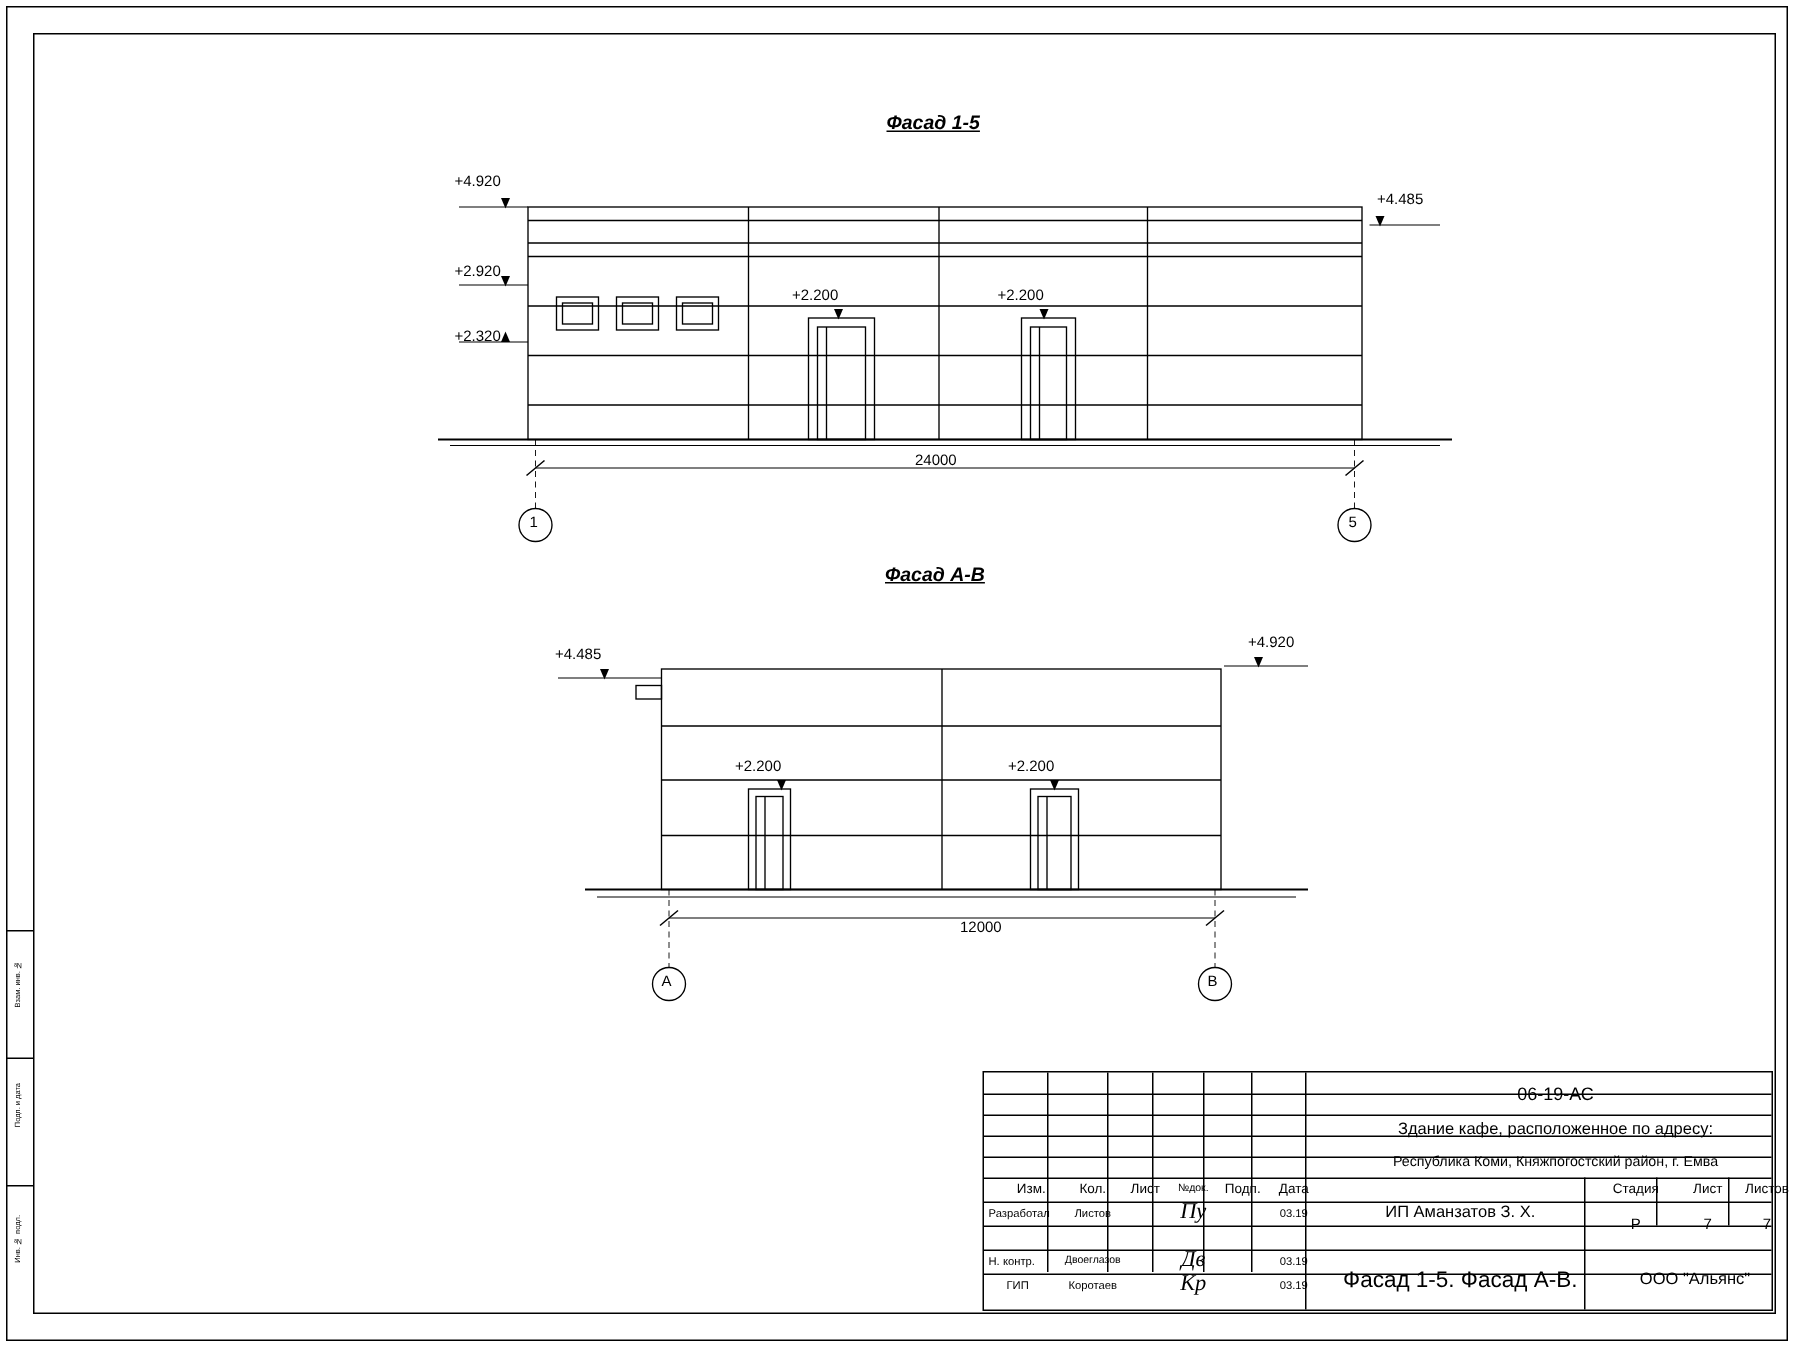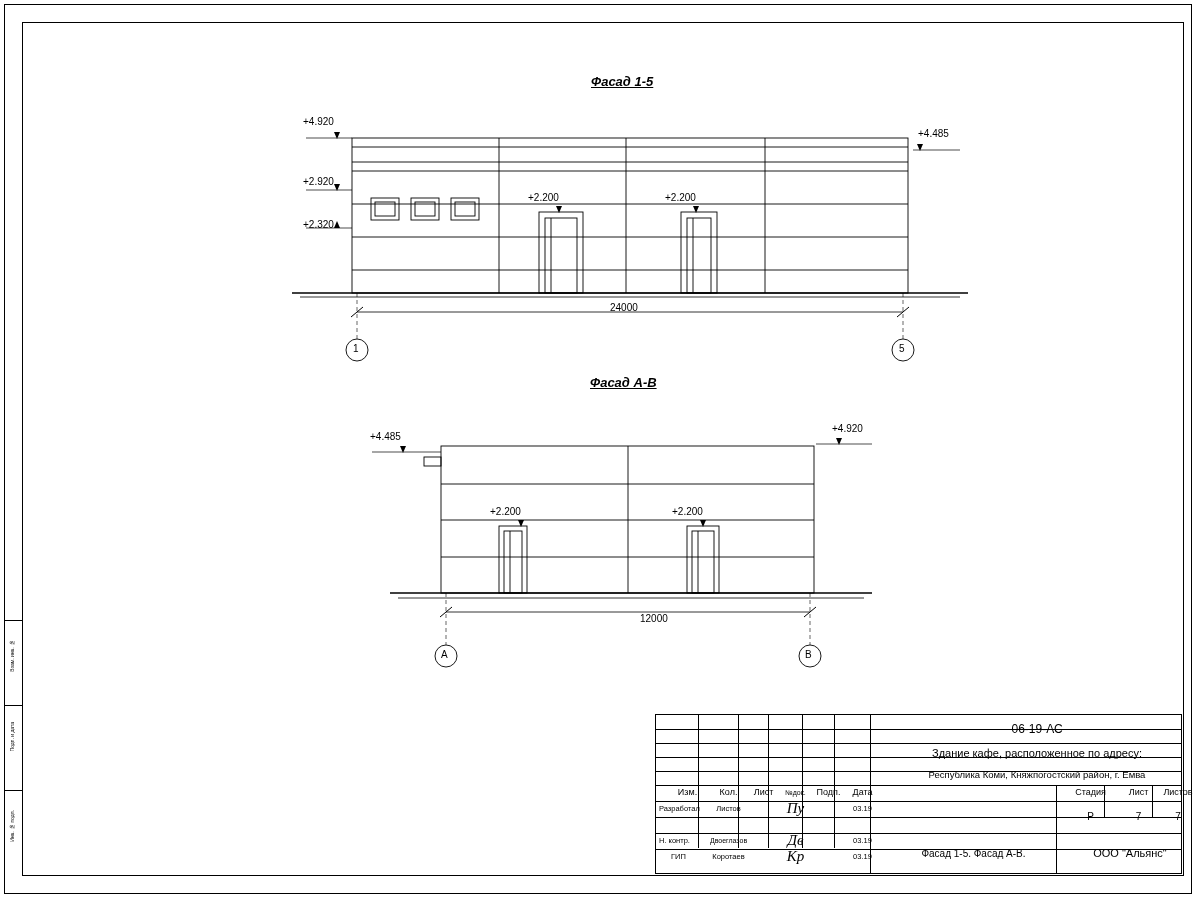--- a/index.html
+++ b/index.html
@@ -239,22 +239,23 @@
     <div class="cell left" style="left:12px;top:134px;width:42px;height:16px;font-size:7.5px;">ГИП</div>
     <div class="cell" style="left:42px;top:134px;width:40px;height:16px;font-size:7.5px;">Коротаев</div>
     <div class="cell sign" style="left:112px;top:134px;width:34px;height:16px;">Кр</div>
     <div class="cell" style="left:178px;top:134px;width:36px;height:16px;font-size:7.5px;">03.19</div>
 
     <div class="cell" style="left:214px;top:0;width:313px;height:28px;font-size:12px;">06-19-АС</div>
 
     <div class="cell" style="left:214px;top:28px;width:313px;height:21px;font-size:11px;">Здание кафе, расположенное по адресу:</div>
     <div class="cell" style="left:214px;top:49px;width:313px;height:21px;font-size:9.5px;">Республика Коми, Княжпогостский район, г. Емва</div>
 
-
-    <div class="cell" style="left:214px;top:118px;width:186px;height:42px;font-size:10px;">Фасад 1-5. Фасад А-В.</div>
+    <div class="cell" style="left:214px;top:70px;width:186px;height:48px;font-size:11px;">ИП Аманзатов З. Х.</div>
+
+    <div class="cell" style="left:214px;top:118px;width:186px;height:42px;font-size:15px;">Фасад 1-5. Фасад А-В.</div>
 
     <div class="cell" style="left:400px;top:70px;width:48px;height:16px;font-size:9px;">Стадия</div>
     <div class="cell" style="left:448px;top:70px;width:48px;height:16px;font-size:9px;">Лист</div>
     <div class="cell" style="left:496px;top:70px;width:31px;height:16px;font-size:9px;">Листов</div>
 
     <div class="cell" style="left:400px;top:86px;width:48px;height:32px;font-size:10px;">Р</div>
     <div class="cell" style="left:448px;top:86px;width:48px;height:32px;font-size:10px;">7</div>
     <div class="cell" style="left:496px;top:86px;width:31px;height:32px;font-size:10px;">7</div>
 
     <div class="cell" style="left:400px;top:118px;width:127px;height:42px;font-size:11px;">ООО "Альянс"</div>

